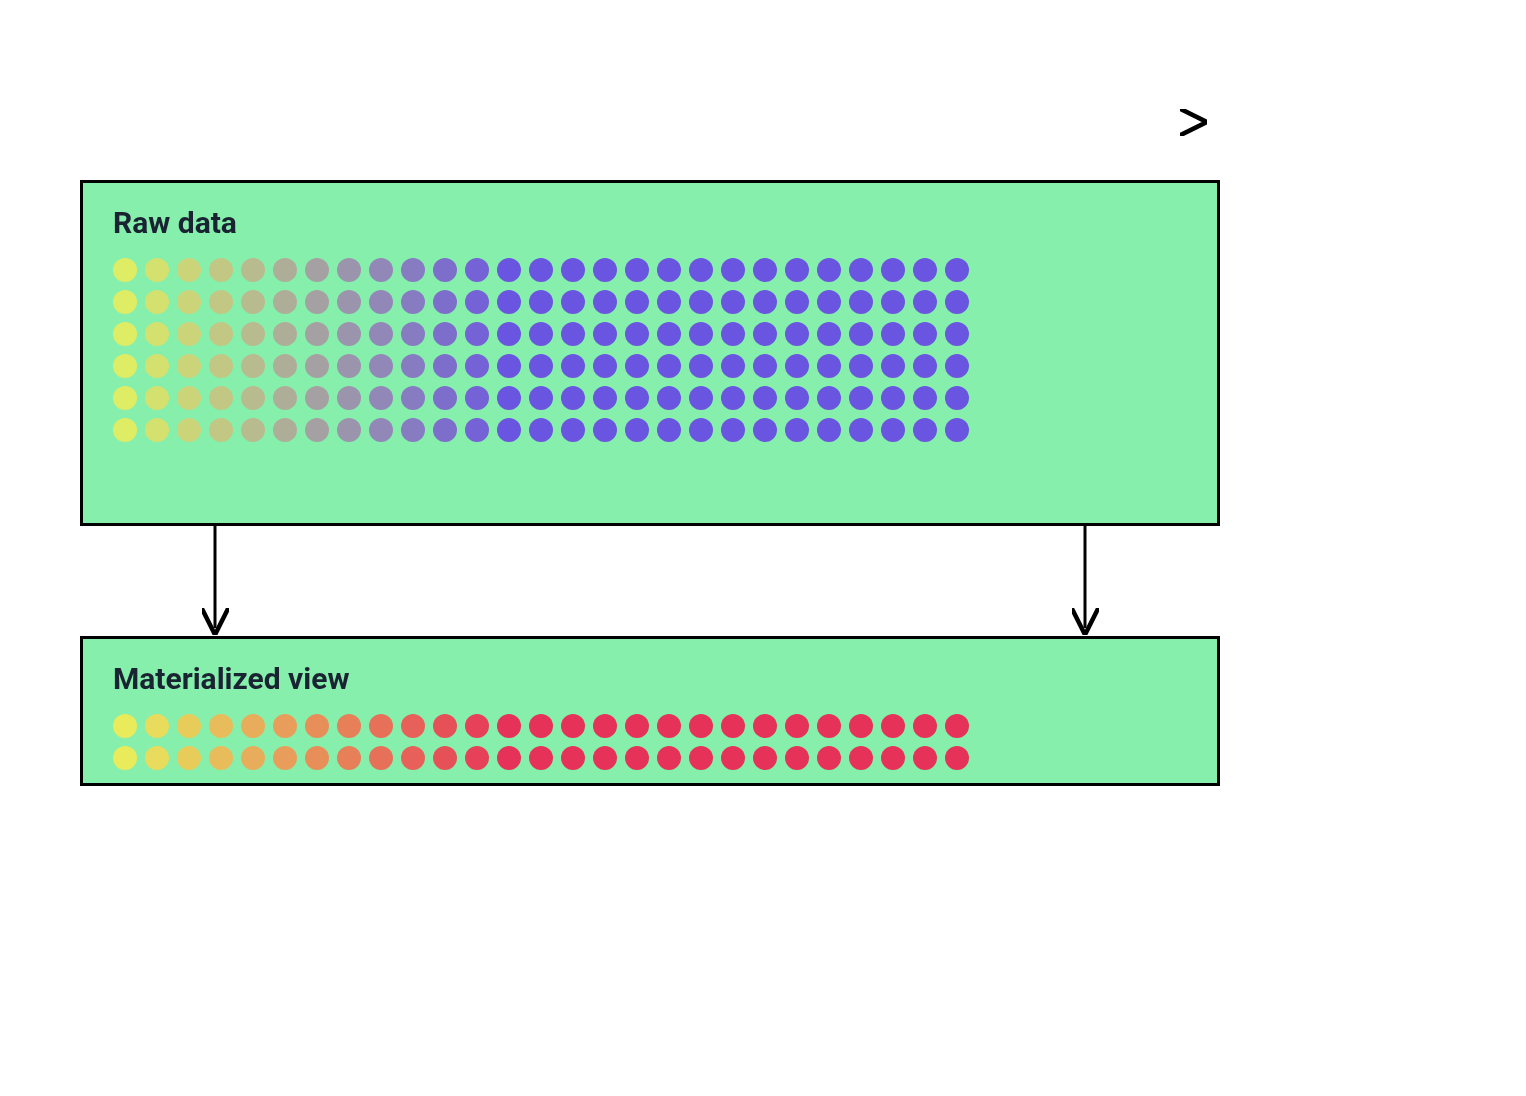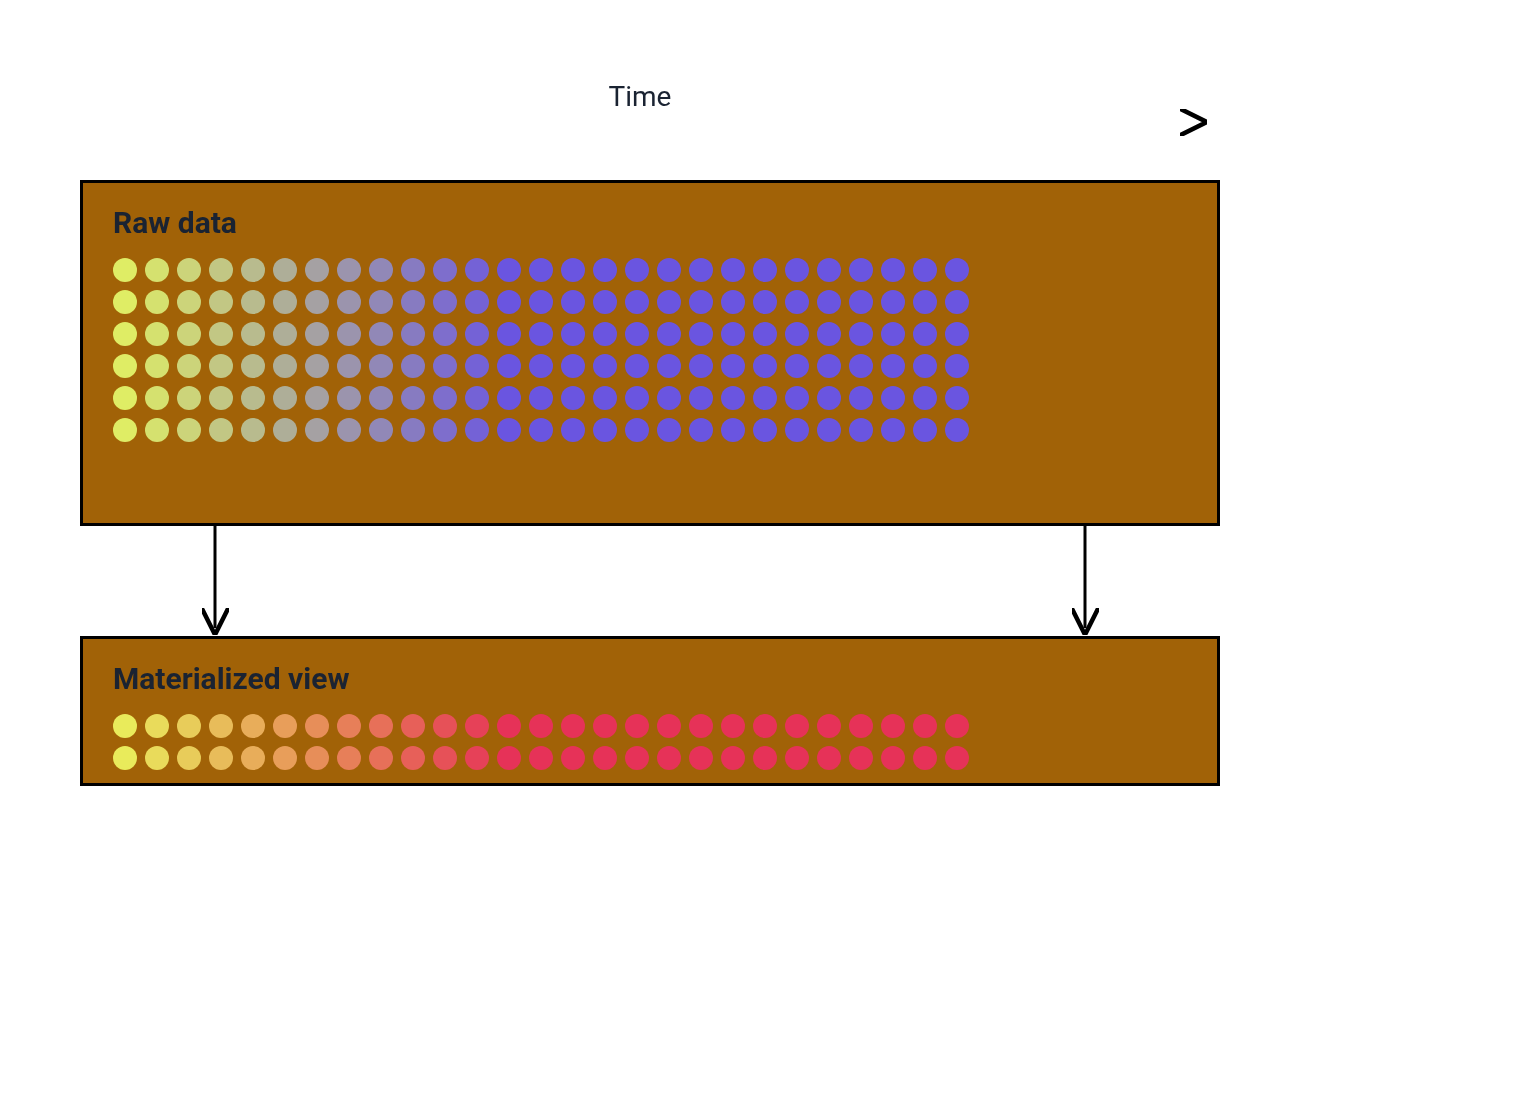--- a/index.html
+++ b/index.html
@@ -20,21 +20,21 @@
     position: absolute;
     top: 80px;
     left: 0;
     width: 1280px;
     text-align: center;
     font-size: 28px;
     color: #1a2332;
   }
   .panel {
     position: absolute;
-    background: #a16207;
+    background: #86efac;
     border: 3px solid #000000;
     box-sizing: border-box;
     padding: 22px 30px 24px 30px;
   }
   .panel .title {
     font-size: 30px;
     font-weight: 700;
     color: #1a2332;
     margin: 0 0 18px 0;
   }
@@ -59,21 +59,20 @@
     top: 0;
     left: 0;
     pointer-events: none;
   }
 </style>
 </head>
 <body>
 
 <div class="stage">
 
-  <div class="time-label">Time</div>
 
   <svg class="overlay" width="1526" height="1096" viewBox="0 0 1526 1096">
     <defs>
       <linearGradient id="fadeStroke" x1="0" y1="0" x2="1" y2="0">
         <stop offset="0%" stop-color="#000000" stop-opacity="0"></stop>
         <stop offset="26%" stop-color="#000000" stop-opacity="1"></stop>
         <stop offset="100%" stop-color="#000000" stop-opacity="1"></stop>
       </linearGradient>
       <marker id="arrowHead" viewBox="0 0 12 12" refX="9" refY="6" markerWidth="9" markerHeight="9" orient="auto-start-reverse">
         <path d="M0,0 L12,6 L0,12" fill="none" stroke="#000000" stroke-width="2"></path>

